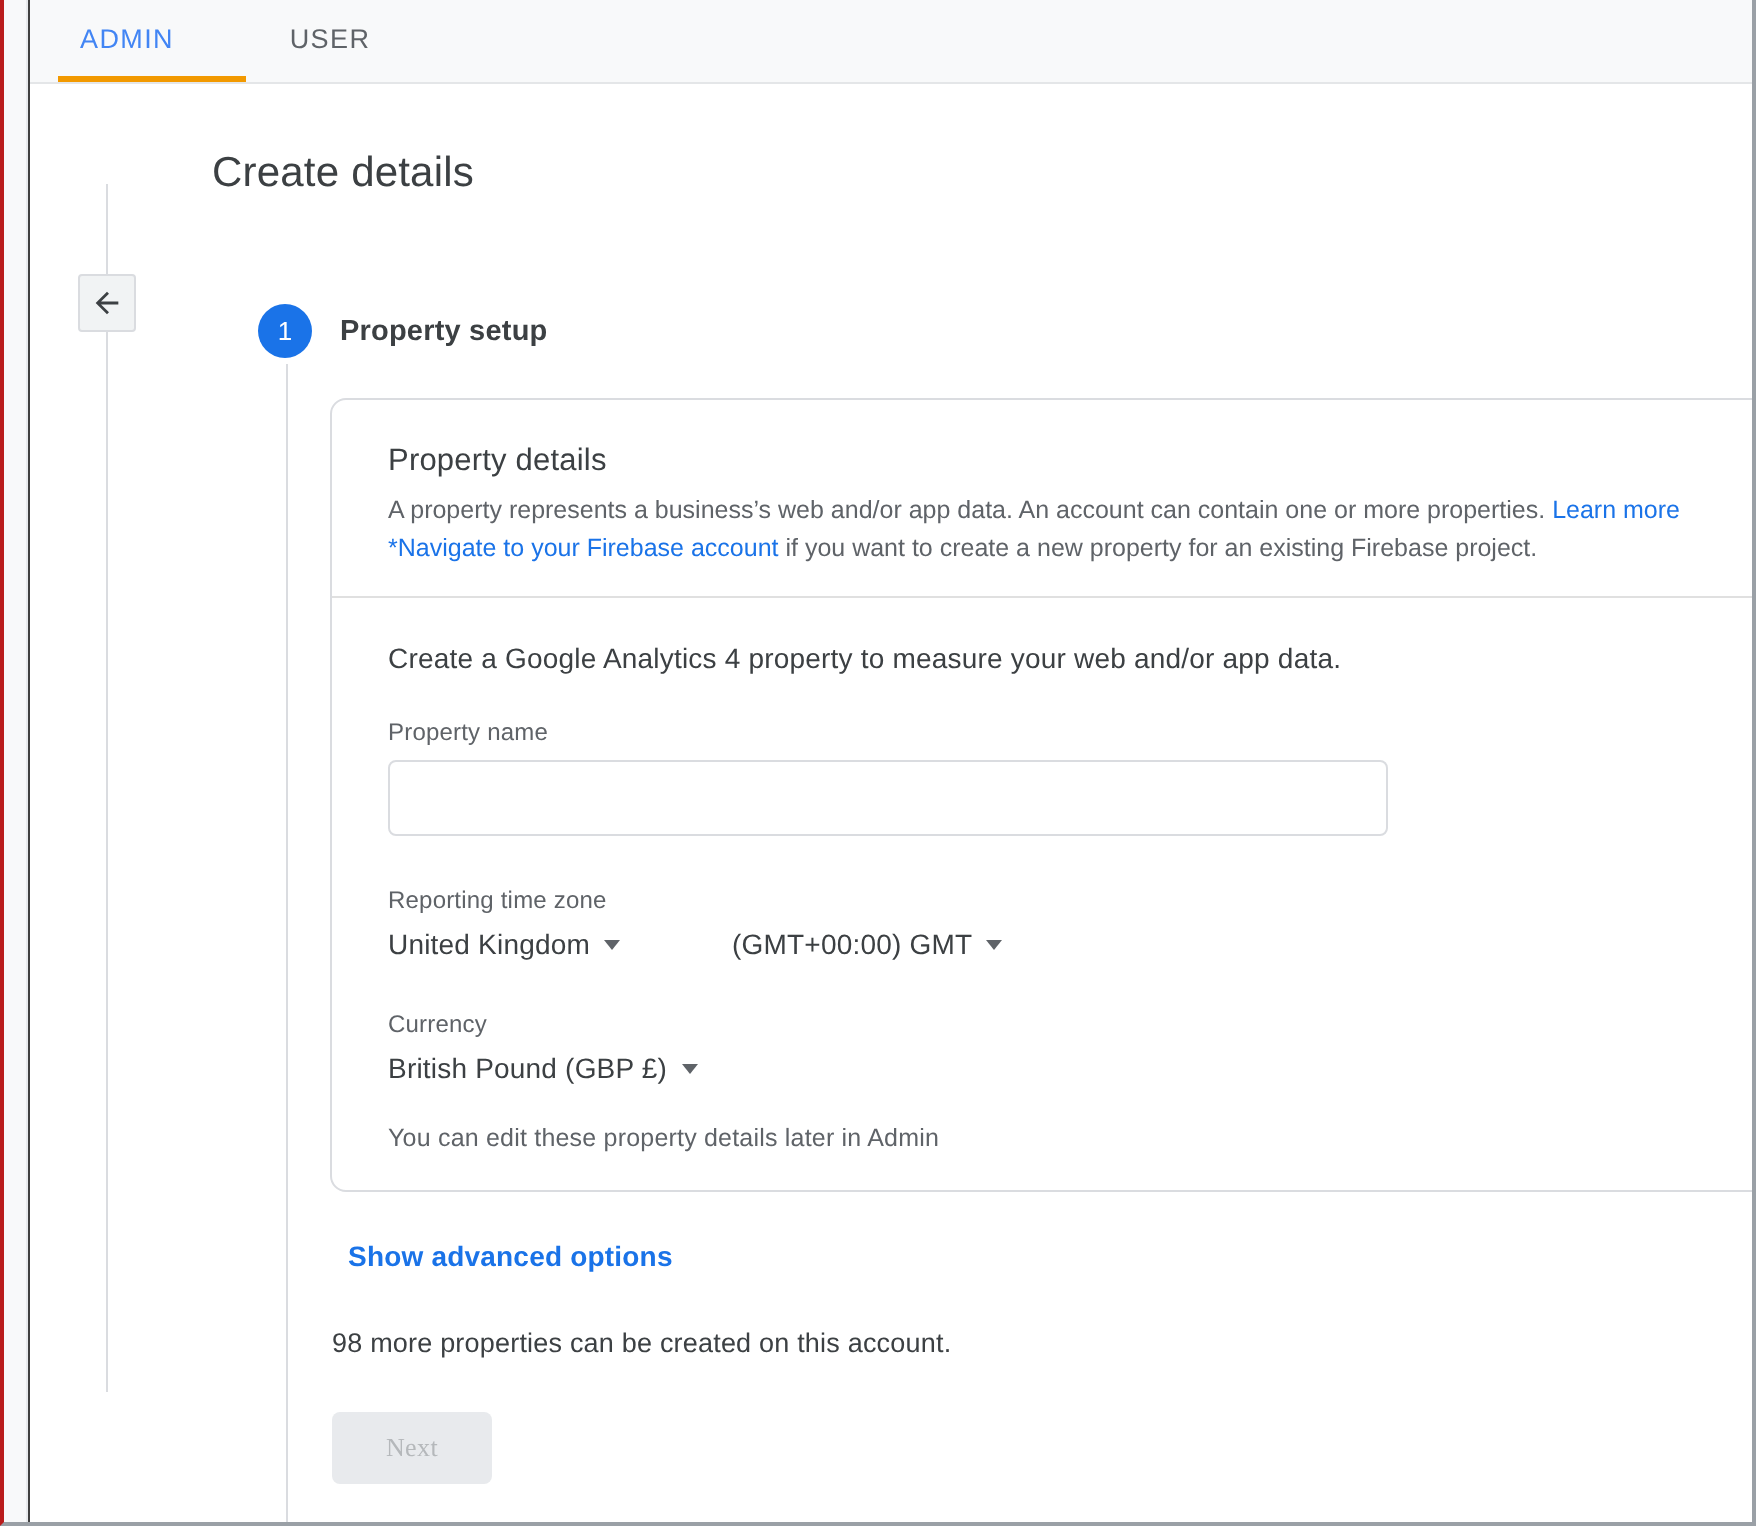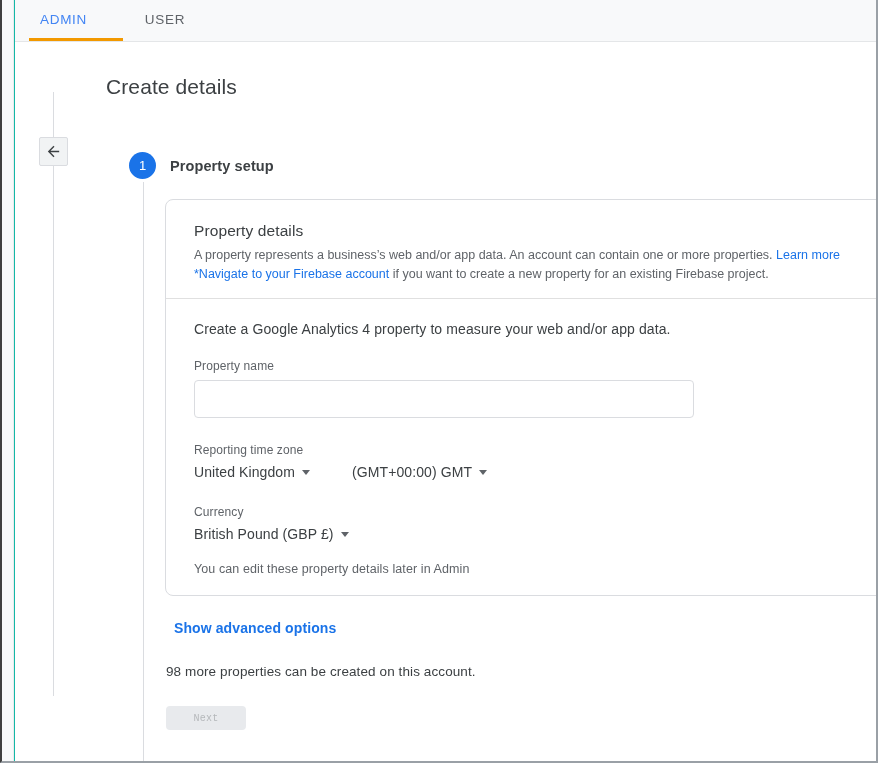--- a/index.html
+++ b/index.html
@@ -15,24 +15,24 @@
     overflow: hidden;
   }
 
   
   .window {
     position: absolute;
     left: 0; top: 0;
     width: 878px;
     height: 763px;
     box-sizing: border-box;
-    border-left: 2px solid #404040;
+    border-left: 2px solid #b91c1c;
     border-right: 2px solid #9aa0a6;
     border-bottom: 2px solid #9aa0a6;
-    background: #14b8a6;
+    background: #404040;
     overflow: hidden;
   }
 
   
   .left-gutter {
     position: absolute;
     left: 0; top: 0;
     width: 12px;
     height: 763px;
     background: #f8f9fa;
@@ -249,21 +249,21 @@
     white-space: nowrap;
   }
   .select .caret {
     margin-left: 7px;
     width: 0; height: 0;
     border-left: 4.5px solid transparent;
     border-right: 4.5px solid transparent;
     border-top: 5px solid #5f6368;
     display: inline-block;
   }
-  .select.tz2 { margin-left: 42px; }
+  .select.tz2 { margin-left: 56px; }
 
   .note {
     font-size: 12.5px;
     color: #5f6368;
     letter-spacing: 0.1px;
   }
 
   a.link {
     color: #1a73e8;
     cursor: pointer;
@@ -286,27 +286,27 @@
     top: 622px;
     font-size: 13.5px;
     color: #3c4043;
     letter-spacing: 0.1px;
   }
   .next-btn {
     position: absolute;
     left: 151px;
     top: 664px;
     width: 80px;
-    height: 24px;
+    height: 36px;
     background: #e8eaed;
     color: #b5b8bb;
     border: none;
     border-radius: 4px;
-    font-family: Liberation Mono, monospace;
-    font-size: 10px;
+    font-family: Liberation Serif, serif;
+    font-size: 13px;
     font-weight: 500;
     letter-spacing: 0.2px;
     cursor: default;
   }
 </style>
 </head>
 <body>
 
 <div class="window">
 

